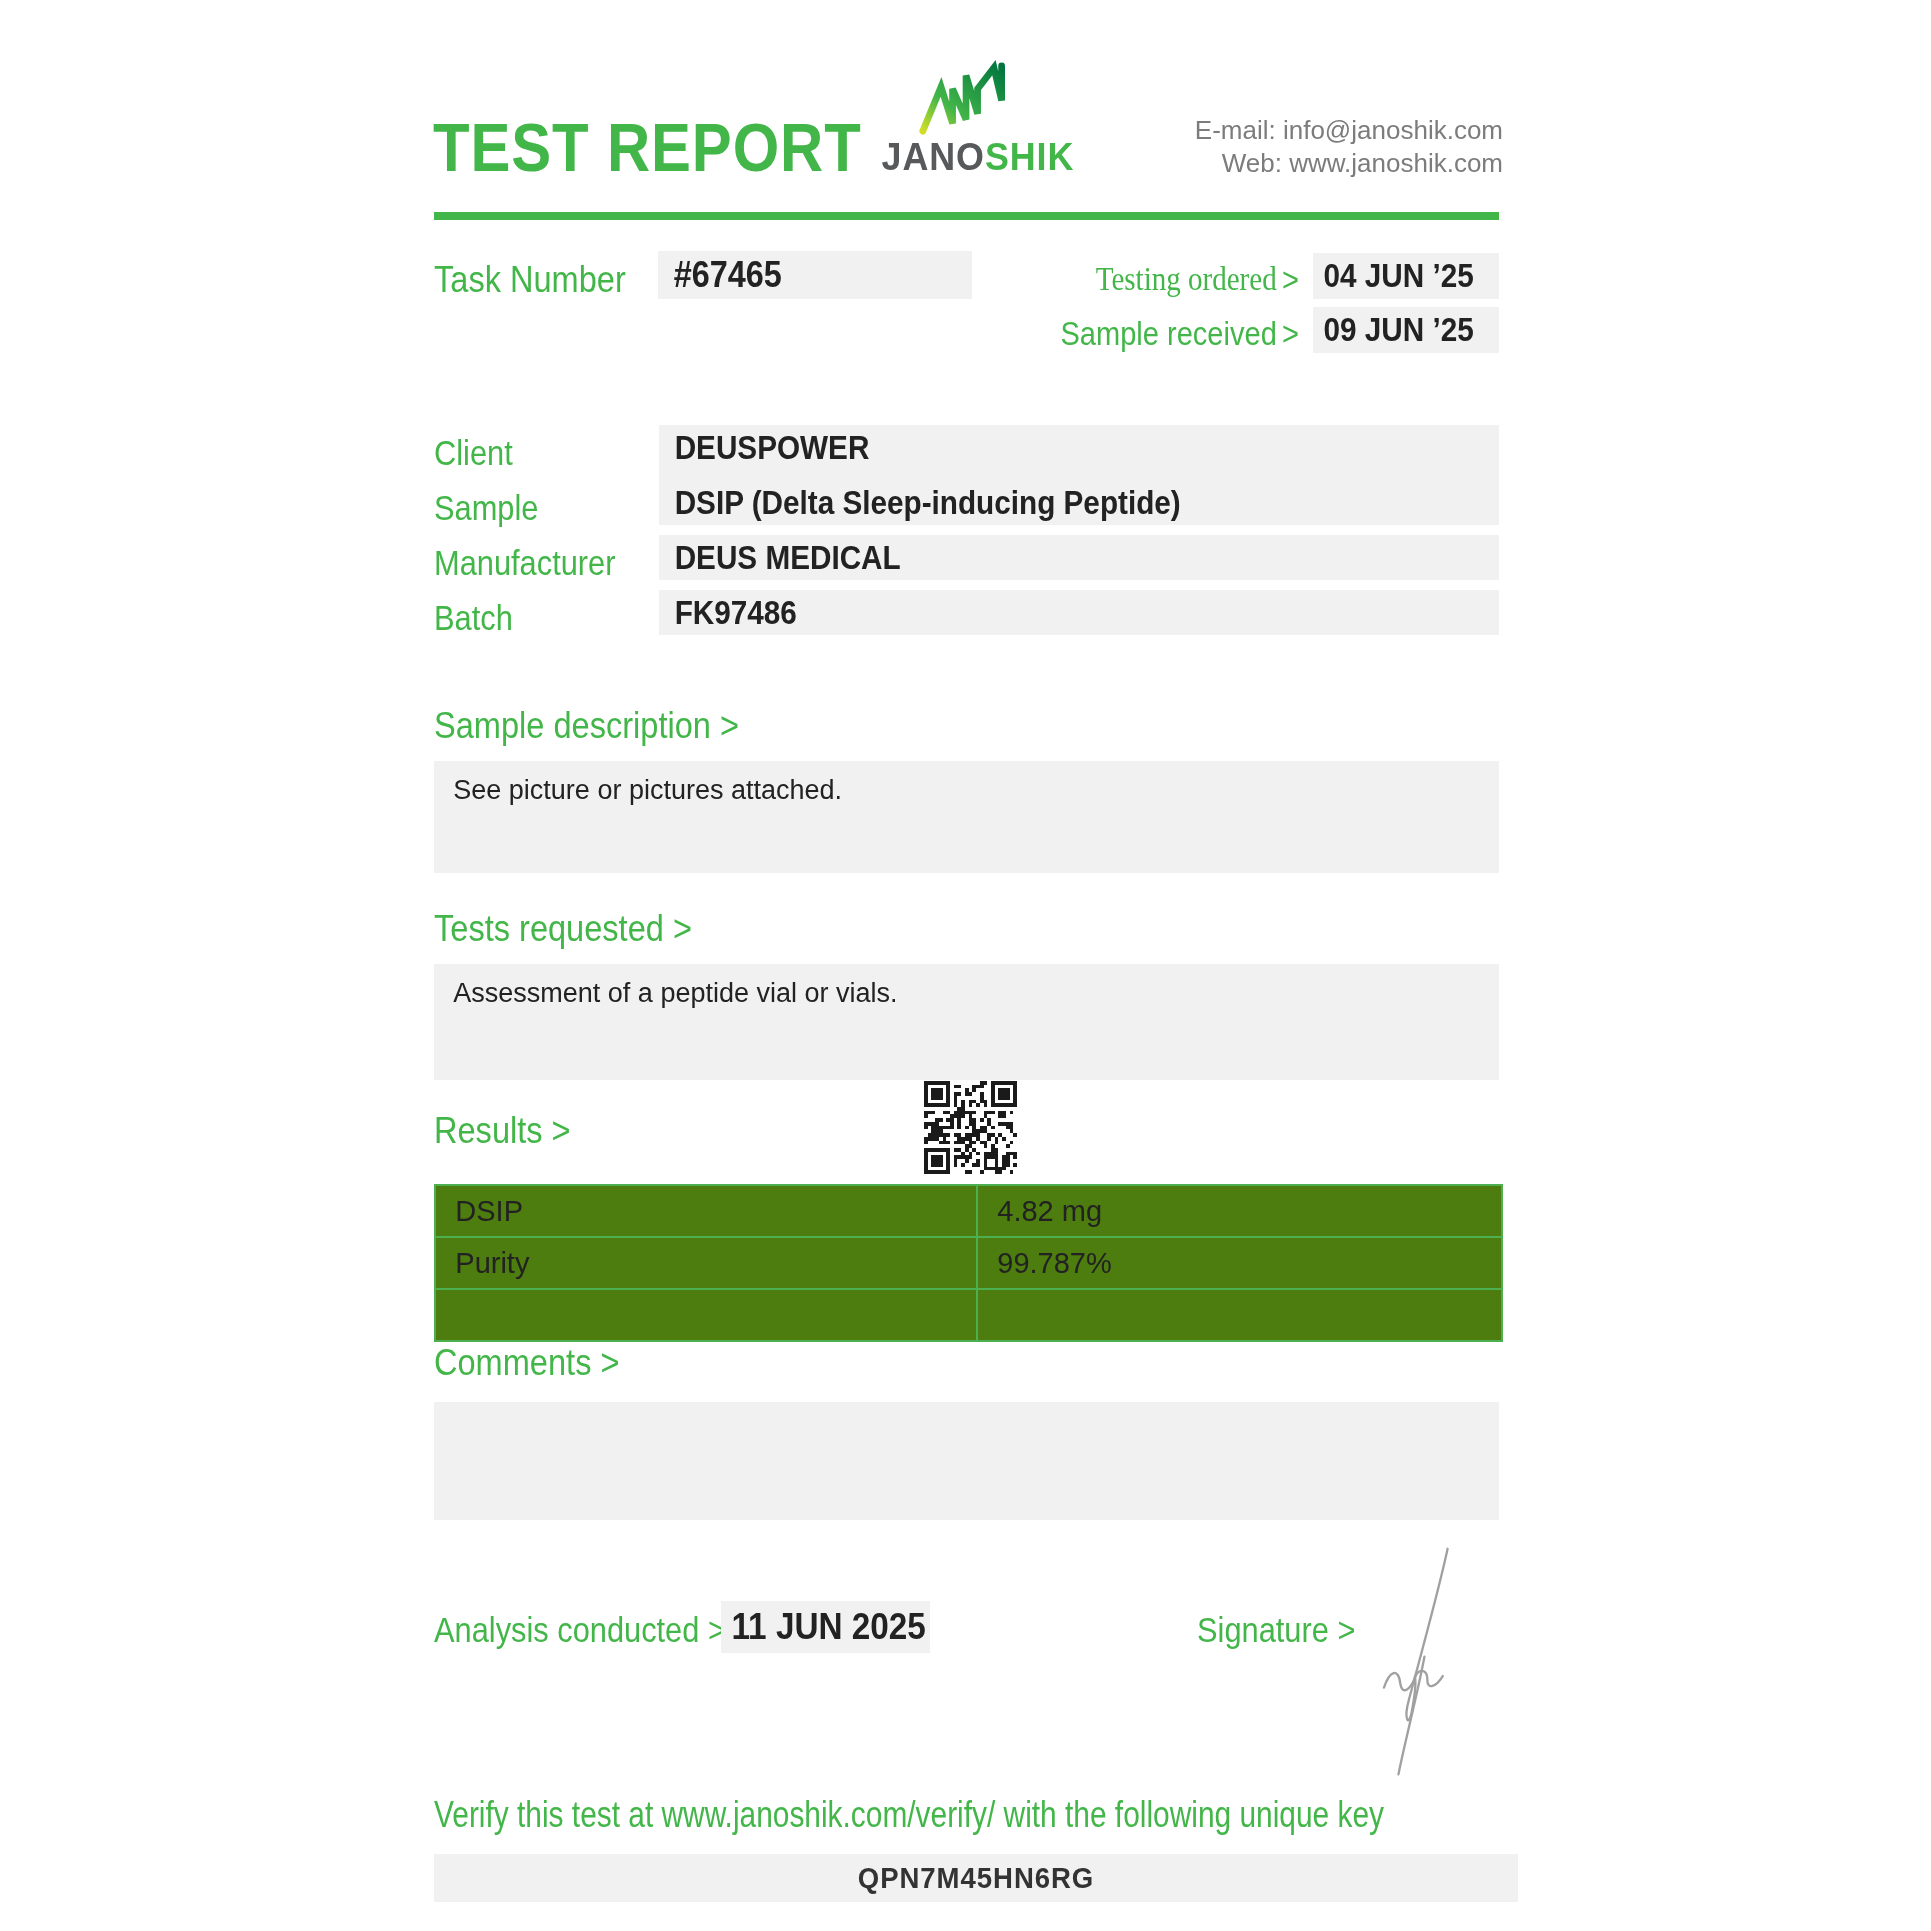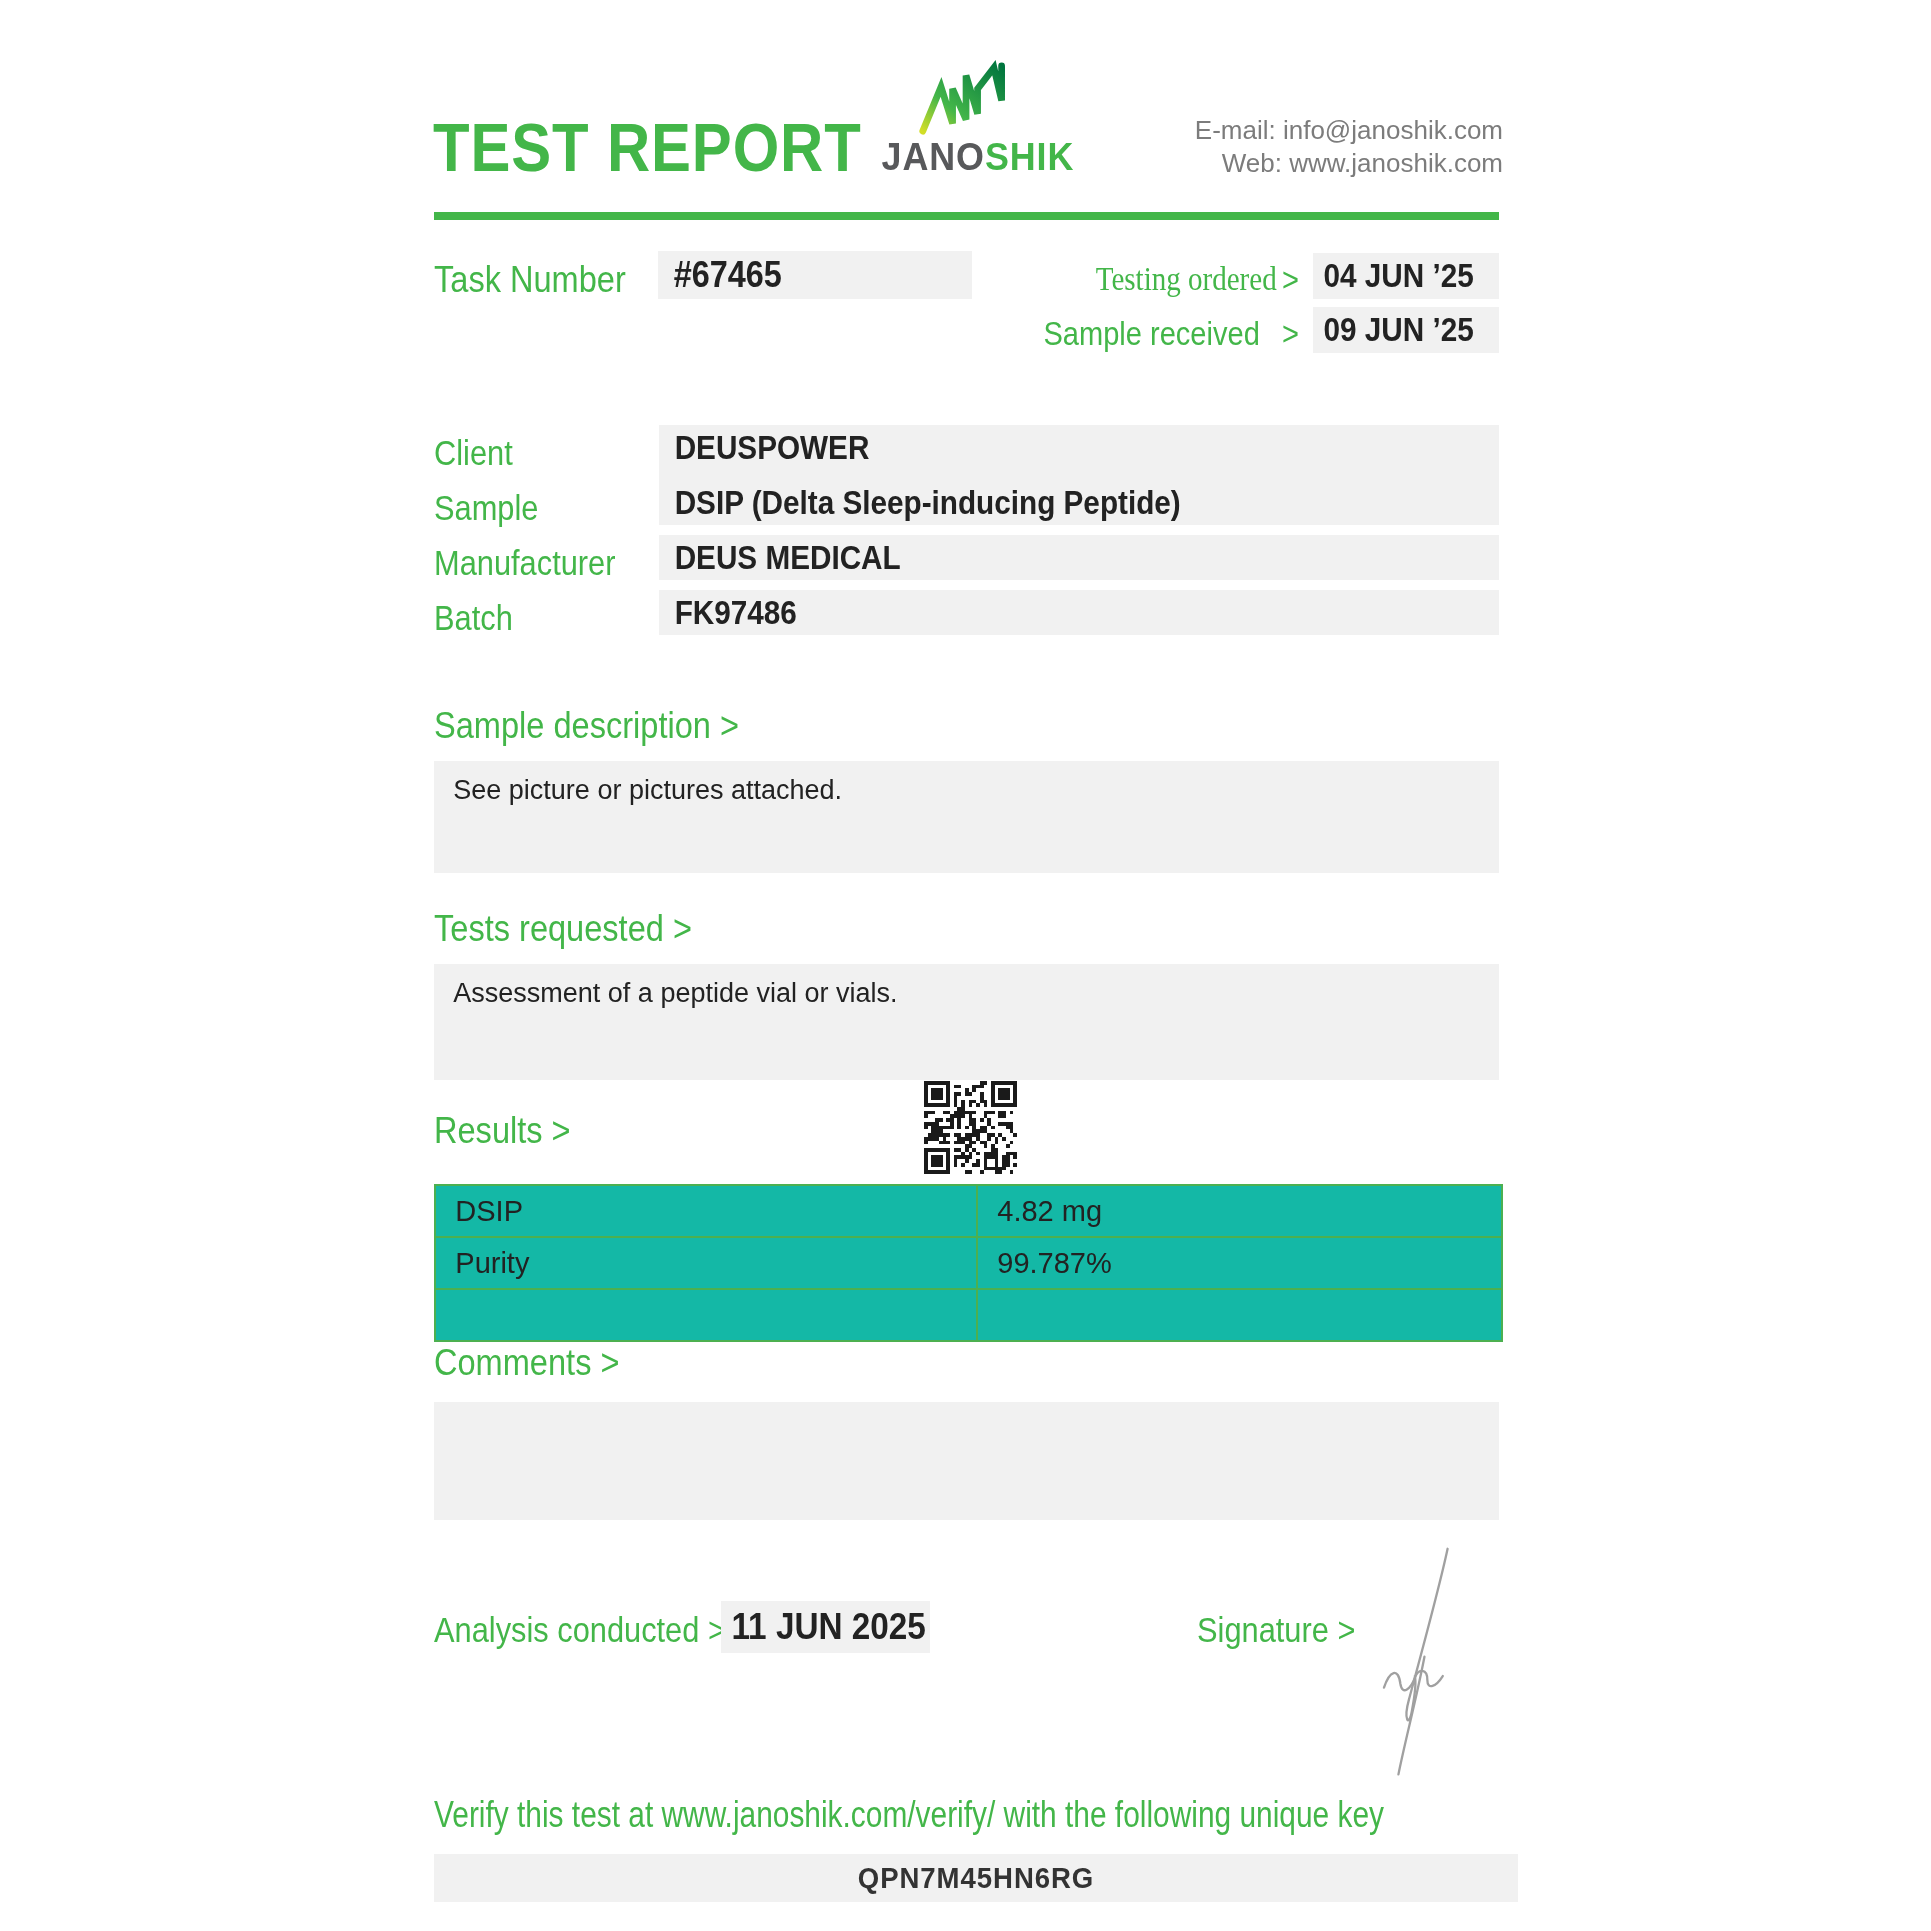--- a/index.html
+++ b/index.html
@@ -20,21 +20,21 @@
   .hrule{background:#43b649;height:7.7px;}
   .logo-text{font-size:39px;font-weight:700;letter-spacing:1px;text-align:center;white-space:nowrap;
     transform:scaleX(0.92);transform-origin:50% 50%;}
   .logo-jano{color:#58595b;}
   .logo-shik{color:#43b649;}
   .contact{font-size:26px;color:#7c7c7c;text-align:right;line-height:33px;white-space:nowrap;}
   .boxtext{font-size:33px;line-height:45px;padding-left:17.4px;}
   .smalltext{font-size:27px;color:#222;padding:13.5px 0 0 19.3px;}
   .results-table{
     display:grid;grid-template-columns:542px 1fr;
-    border:2.9px solid #4cb050;background:#14b8a6;
+    border:2.9px solid #4cb050;background:#4d7c0f;
   }
   .rt-cell{height:50px;line-height:50px;font-size:29px;color:#222;padding-left:19.3px;overflow:hidden;}
   .rt-c1{border-right:2.9px solid #4cb050;}
   .rt-r1,.rt-r2{border-bottom:2.9px solid #4cb050;}
   .verify{
     font-size:36px;color:#43b649;white-space:nowrap;
     transform:scaleX(0.83);transform-origin:0 50%;display:inline-block;
   }
   .keytext{font-size:29px;font-weight:700;letter-spacing:1px;text-align:center;line-height:48px;color:#333;
     transform:scaleX(0.95);transform-origin:50% 50%;}
@@ -78,21 +78,21 @@
   </div>
 
   <div class="abs" style="left:1014px;top:261px;width:263px;text-align:right;font-family:Liberation Serif, serif;">
     <span class="lbl lbl-r" style="font-size:33px;">Testing ordered</span>
   </div>
   <div class="abs lbl" style="left:1282px;top:261px;font-size:33px;">&gt;</div>
   <div class="abs graybox" style="left:1313px;top:253px;width:186px;height:46px;">
     <span class="val" style="font-size:33px;line-height:46px;padding-left:11.6px;">04 JUN ’25</span>
   </div>
 
-  <div class="abs" style="left:1014px;top:315px;width:263px;text-align:left;">
+  <div class="abs" style="left:1014px;top:315px;width:263px;text-align:right;">
     <span class="lbl lbl-r" style="font-size:33px;">Sample received</span>
   </div>
   <div class="abs lbl" style="left:1282px;top:315px;font-size:33px;">&gt;</div>
   <div class="abs graybox" style="left:1313px;top:307px;width:186px;height:46px;">
     <span class="val" style="font-size:33px;line-height:46px;padding-left:11.6px;">09 JUN ’25</span>
   </div>
 
   <div class="abs lbl" style="left:434px;top:433px;">Client</div>
   <div class="abs graybox" style="left:659px;top:425px;width:840px;height:62px;">
     <span class="val boxtext">DEUSPOWER</span>

